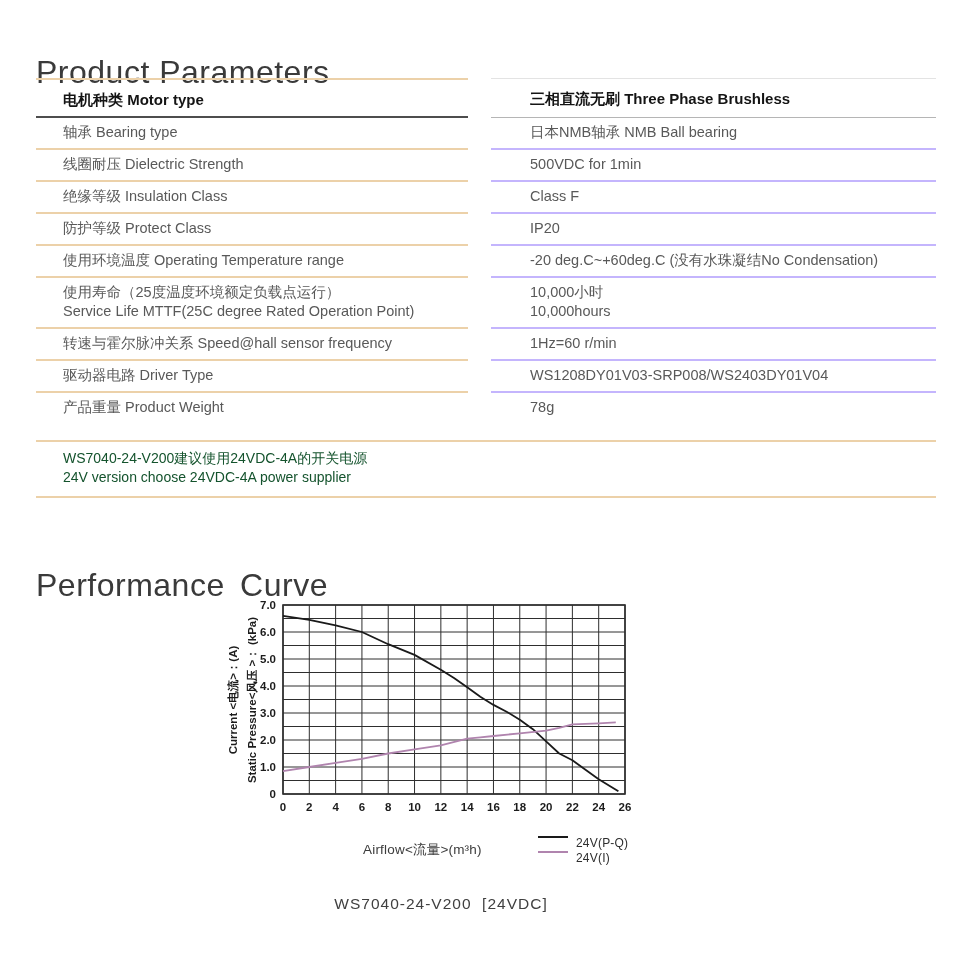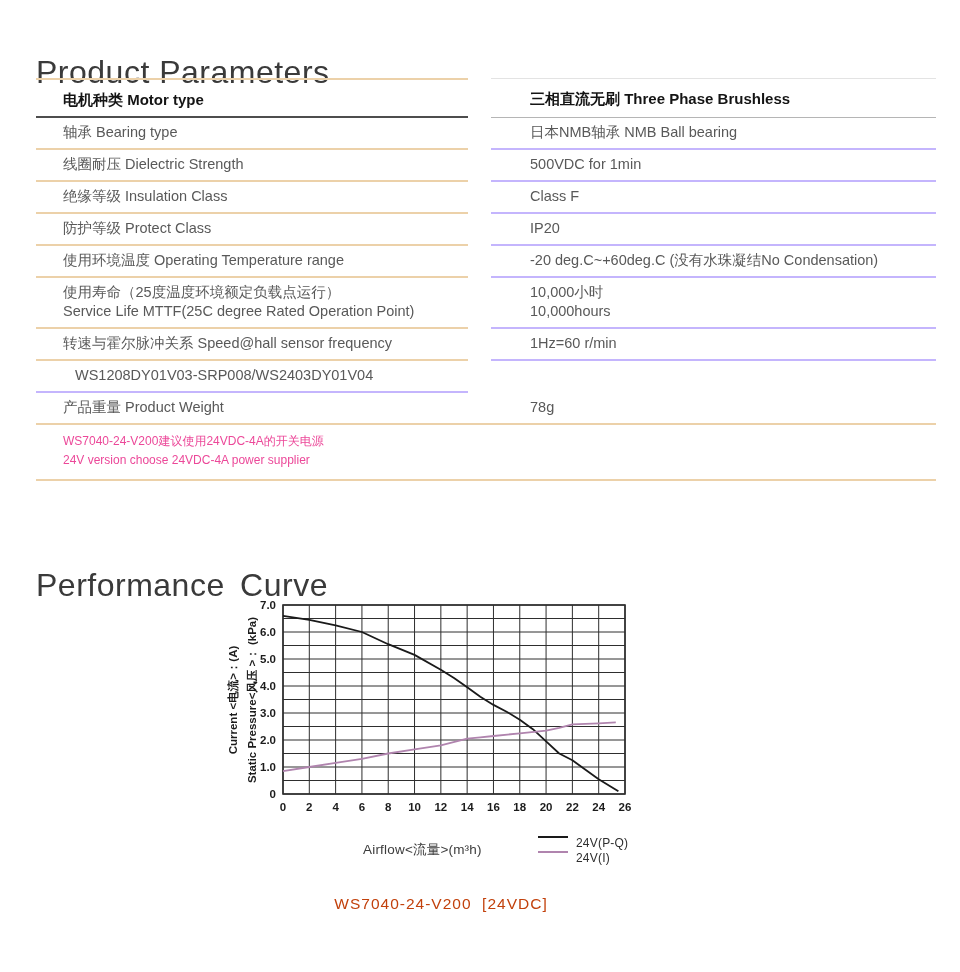--- a/index.html
+++ b/index.html
@@ -22,38 +22,38 @@
   .cell.right{padding-left:39px;}
   .prow.body .cell.left{border-bottom:2px solid #ecd1a9;}
   .prow.body .cell.right{border-bottom:2px solid #c4b5fd;}
   .prow.last .cell{border-bottom:none !important;}
   .prow.header .cell{font-weight:bold;color:#141414;font-size:15px;padding-top:10px;padding-bottom:7px;}
   .prow.header .cell.left{border-top:2px solid #ecd1a9;border-bottom:2px solid #4d4d4d;}
   .prow.header .cell.right{border-top:1px solid #e3e3e3;border-bottom:1px solid #b5b5b5;}
   .twoline span{display:block;}
   .tfooter{
     border-top:2px solid #ecd1a9;border-bottom:2px solid #ecd1a9;
-    padding:7px 0 9px 27px;font-size:12px;line-height:19px;color:#ec4899;
+    padding:7px 0 9px 27px;font-size:14px;line-height:19px;color:#14532d;margin-top:17px;
   }
   .tfooter span{display:block;}
 
   
   #chart-wrap{position:absolute;left:0;top:0;width:960px;height:972px;pointer-events:none;}
   #perf-svg{position:absolute;left:225px;top:592px;}
   #xaxis-label{
     position:absolute;left:363px;top:841px;font-size:13.5px;color:#3c3c3c;
     font-weight:400;letter-spacing:0.2px;
   }
   #legend{position:absolute;left:538px;top:836px;}
   .legend-row{display:flex;align-items:flex-start;height:15px;}
   .legend-swatch{width:30px;height:2px;margin-right:8px;flex:0 0 auto;}
   .legend-label{font-size:12px;color:#2e2e2e;letter-spacing:0.2px;}
   #caption{
     position:absolute;left:441px;top:895px;transform:translateX(-50%);
-    font-size:15.5px;color:#c2410c;letter-spacing:1px;white-space:pre;
+    font-size:15.5px;color:#404040;letter-spacing:1px;white-space:pre;
   }
 </style>
 </head>
 <body>
 
 <h1 class="section-title" id="title-params">Product Parameters</h1>
 
 <div class="param-table">
 
   <div class="prow header">
@@ -97,20 +97,21 @@
     </div>
   </div>
 
 
   <div class="prow body">
     <div class="cell left">转速与霍尔脉冲关系 Speed@hall sensor frequency</div>
     <div class="cell right">1Hz=60 r/min</div>
   </div>
 
   <div class="prow body">
+    <div class="cell left">驱动器电路 Driver Type</div>
     <div class="cell right">WS1208DY01V03-SRP008/WS2403DY01V04</div>
   </div>
 
   <div class="prow body last">
     <div class="cell left">产品重量 Product Weight</div>
     <div class="cell right">78g</div>
   </div>
 
   <div class="tfooter">
     <span>WS7040-24-V200建议使用24VDC-4A的开关电源</span>

